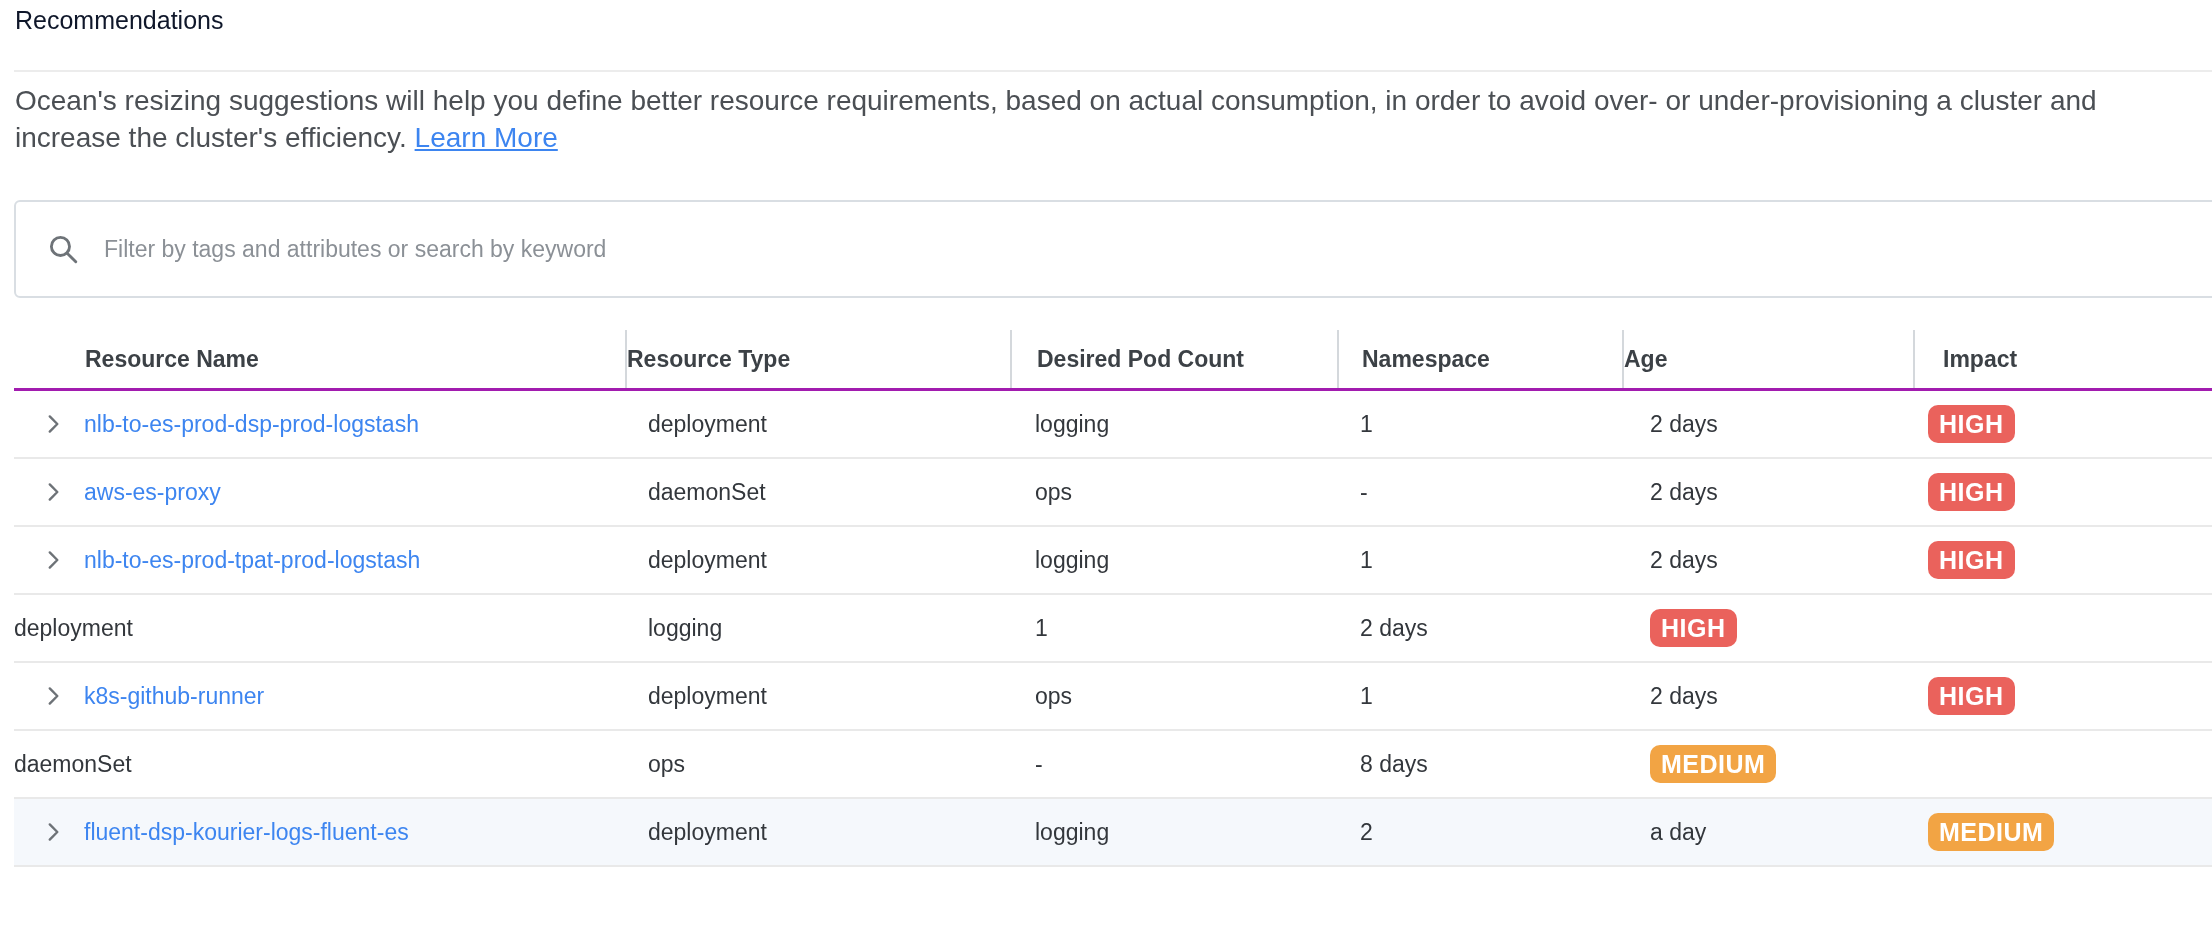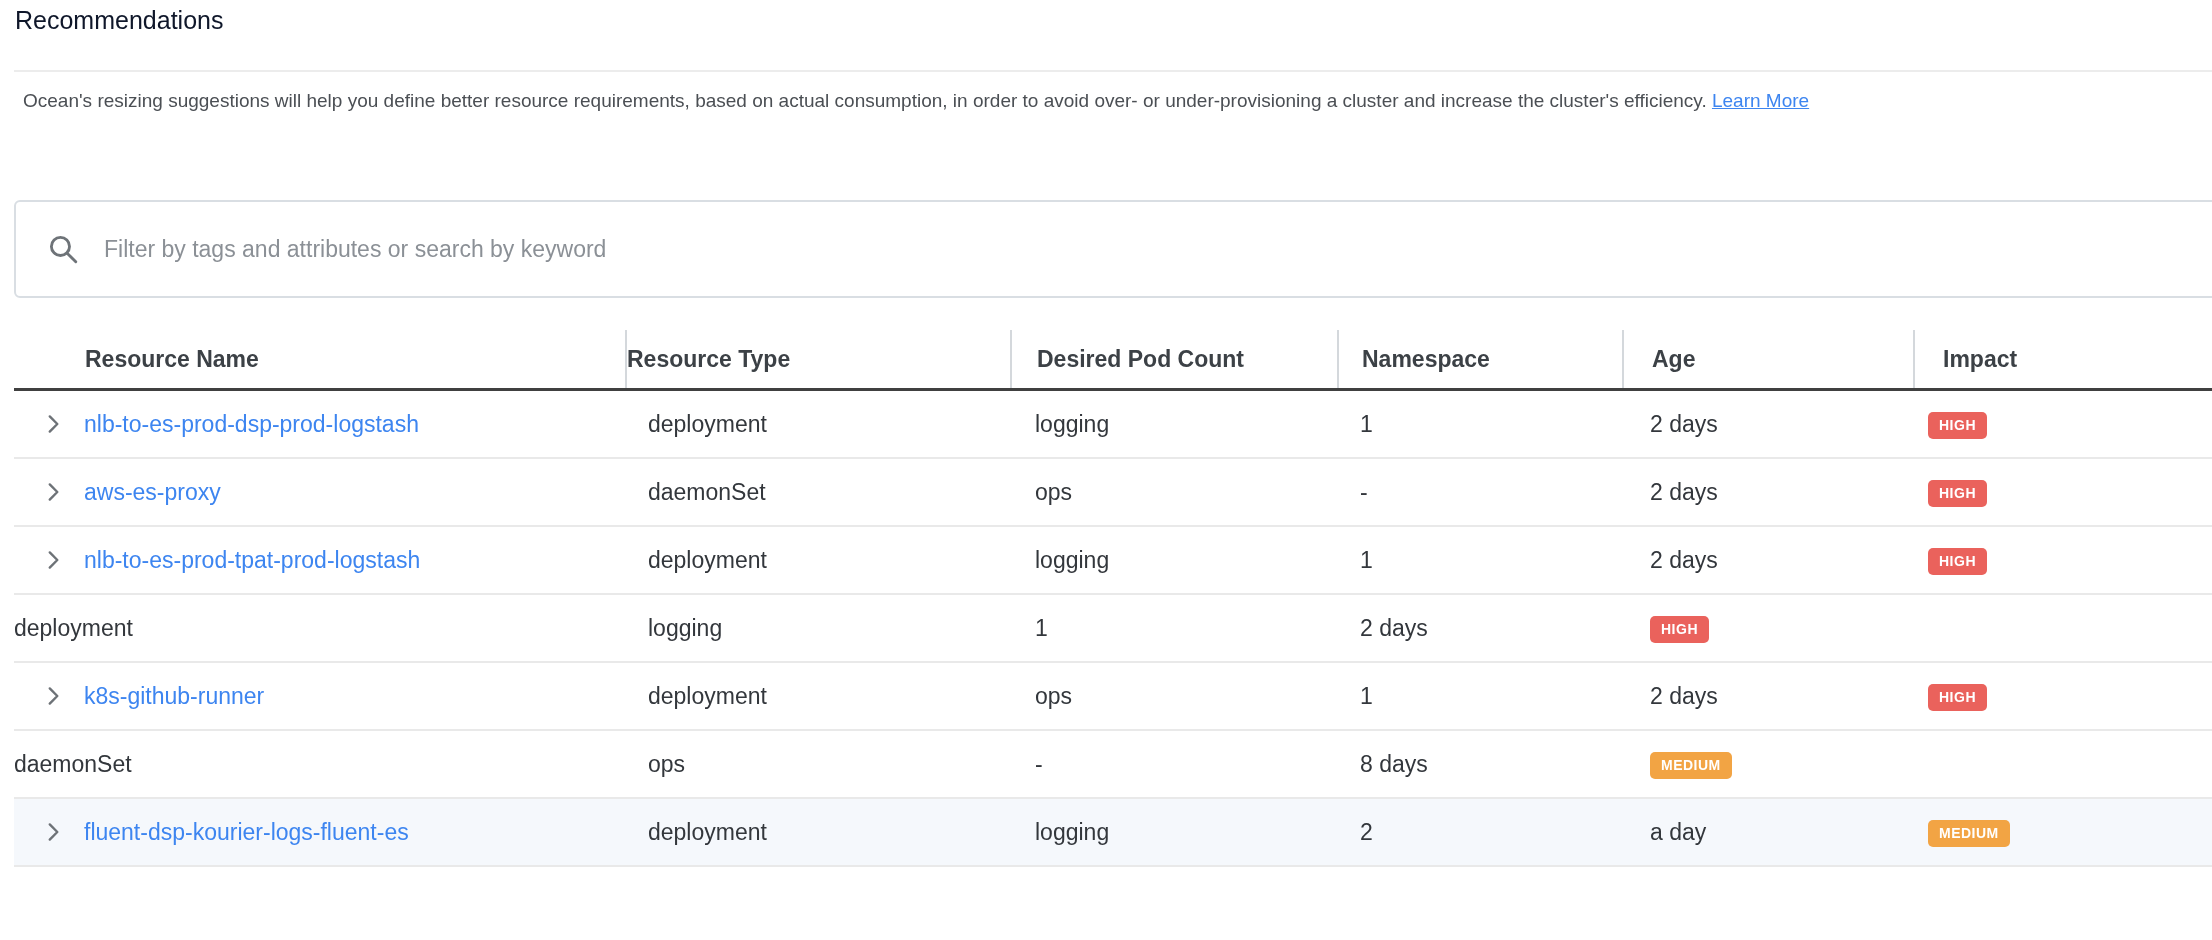--- a/index.html
+++ b/index.html
@@ -36,24 +36,23 @@
     top: 70px;
     height: 2px;
     background: #ececec;
   }
 
   .description {
     position: absolute;
     left: 15px;
     top: 82px;
     width: 2190px;
-    font-size: 19px;
+    font-size: 28px;
     line-height: 37px;
     color: #4b4f54;
-    margin-left: 8px;
   }
 
   .learn-more {
     color: var(--link);
     text-decoration: underline;
     cursor: pointer;
   }
 
   .search-box {
     position: absolute;
@@ -95,41 +94,41 @@
     left: 14px;
     top: 310px;
     width: 2198px;
   }
 
   .thead {
     display: grid;
     grid-template-columns: 611px 385px 327px 285px 291px 1fr;
     height: 81px;
     align-items: end;
-    border-bottom: 3px solid #404040;
+    border-bottom: 3px solid #a21caf;
     box-sizing: border-box;
   }
 
   .th {
     height: 58px;
     display: flex;
     align-items: center;
     box-sizing: border-box;
     font-size: 23px;
     font-weight: bold;
     color: #3c4146;
     cursor: pointer;
     white-space: nowrap;
   }
   .th + .th { border-left: 2px solid #d4d8dc; }
   .th:nth-child(1) { padding-left: 71px; }
   .th:nth-child(2) { }
   .th:nth-child(3) { padding-left: 25px; }
   .th:nth-child(4) { padding-left: 23px; }
-  .th:nth-child(5) { padding-left: 28px; }
+  .th:nth-child(5) { }
   .th:nth-child(6) { padding-left: 28px; }
 
   .trow {
     display: grid;
     grid-template-columns: 611px 385px 327px 285px 291px 1fr;
     height: 68px;
     align-items: center;
     border-bottom: 2px solid #e9e9e9;
     box-sizing: border-box;
     font-size: 23px;
@@ -161,25 +160,25 @@
   }
 
   .rname {
     color: var(--link);
     text-decoration: none;
     cursor: pointer;
   }
 
   .badge {
     display: inline-block;
-    font-size: 14px;
+    font-size: 25px;
     font-weight: bold;
     color: #ffffff;
     padding: 6px 11px 5px 11px;
-    border-radius: 5px;
+    border-radius: 10px;
     letter-spacing: 0.5px;
     line-height: 1.1;
   }
   .badge.high { background: var(--impact-high); }
   .badge.medium { background: var(--impact-medium); }
 </style>
 </head>
 <body>
 
 <div class="page-title">Recommendations</div>

